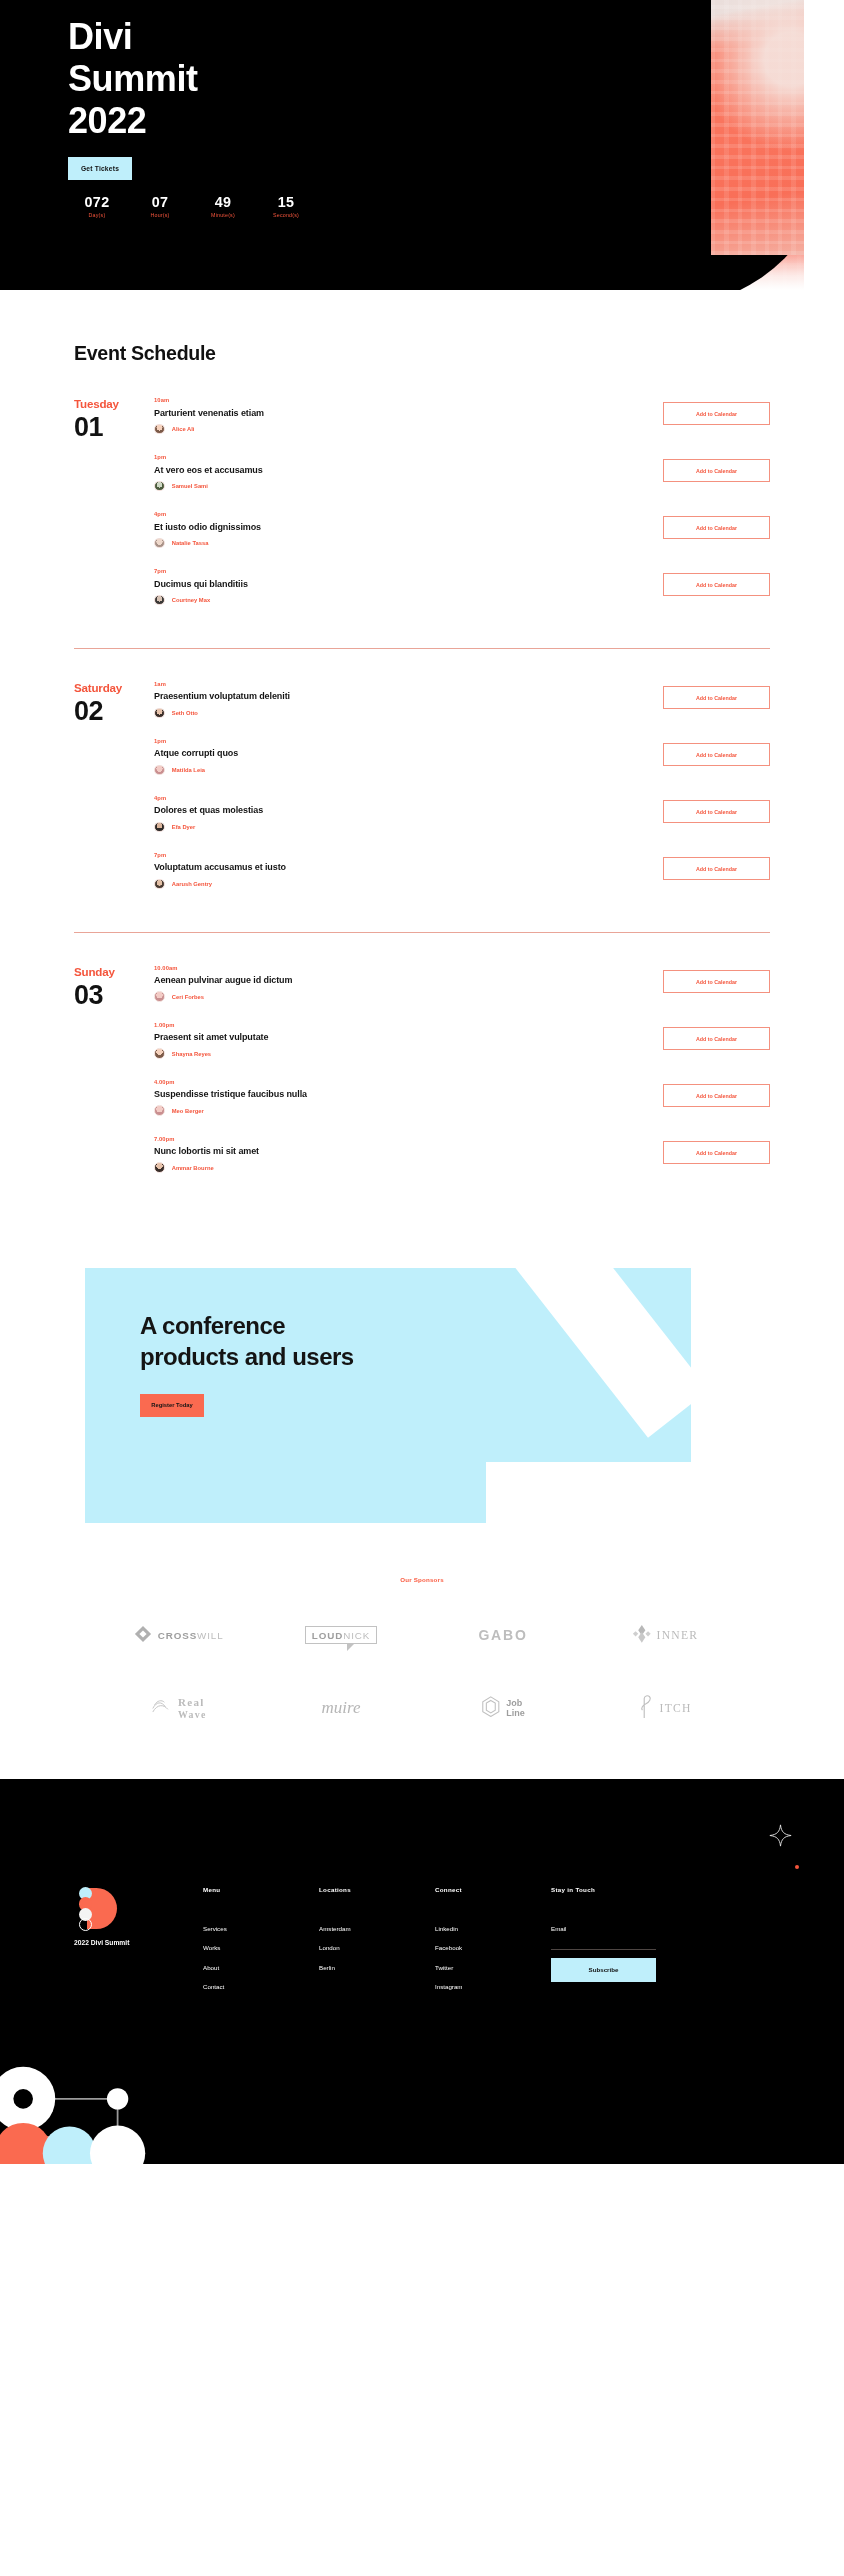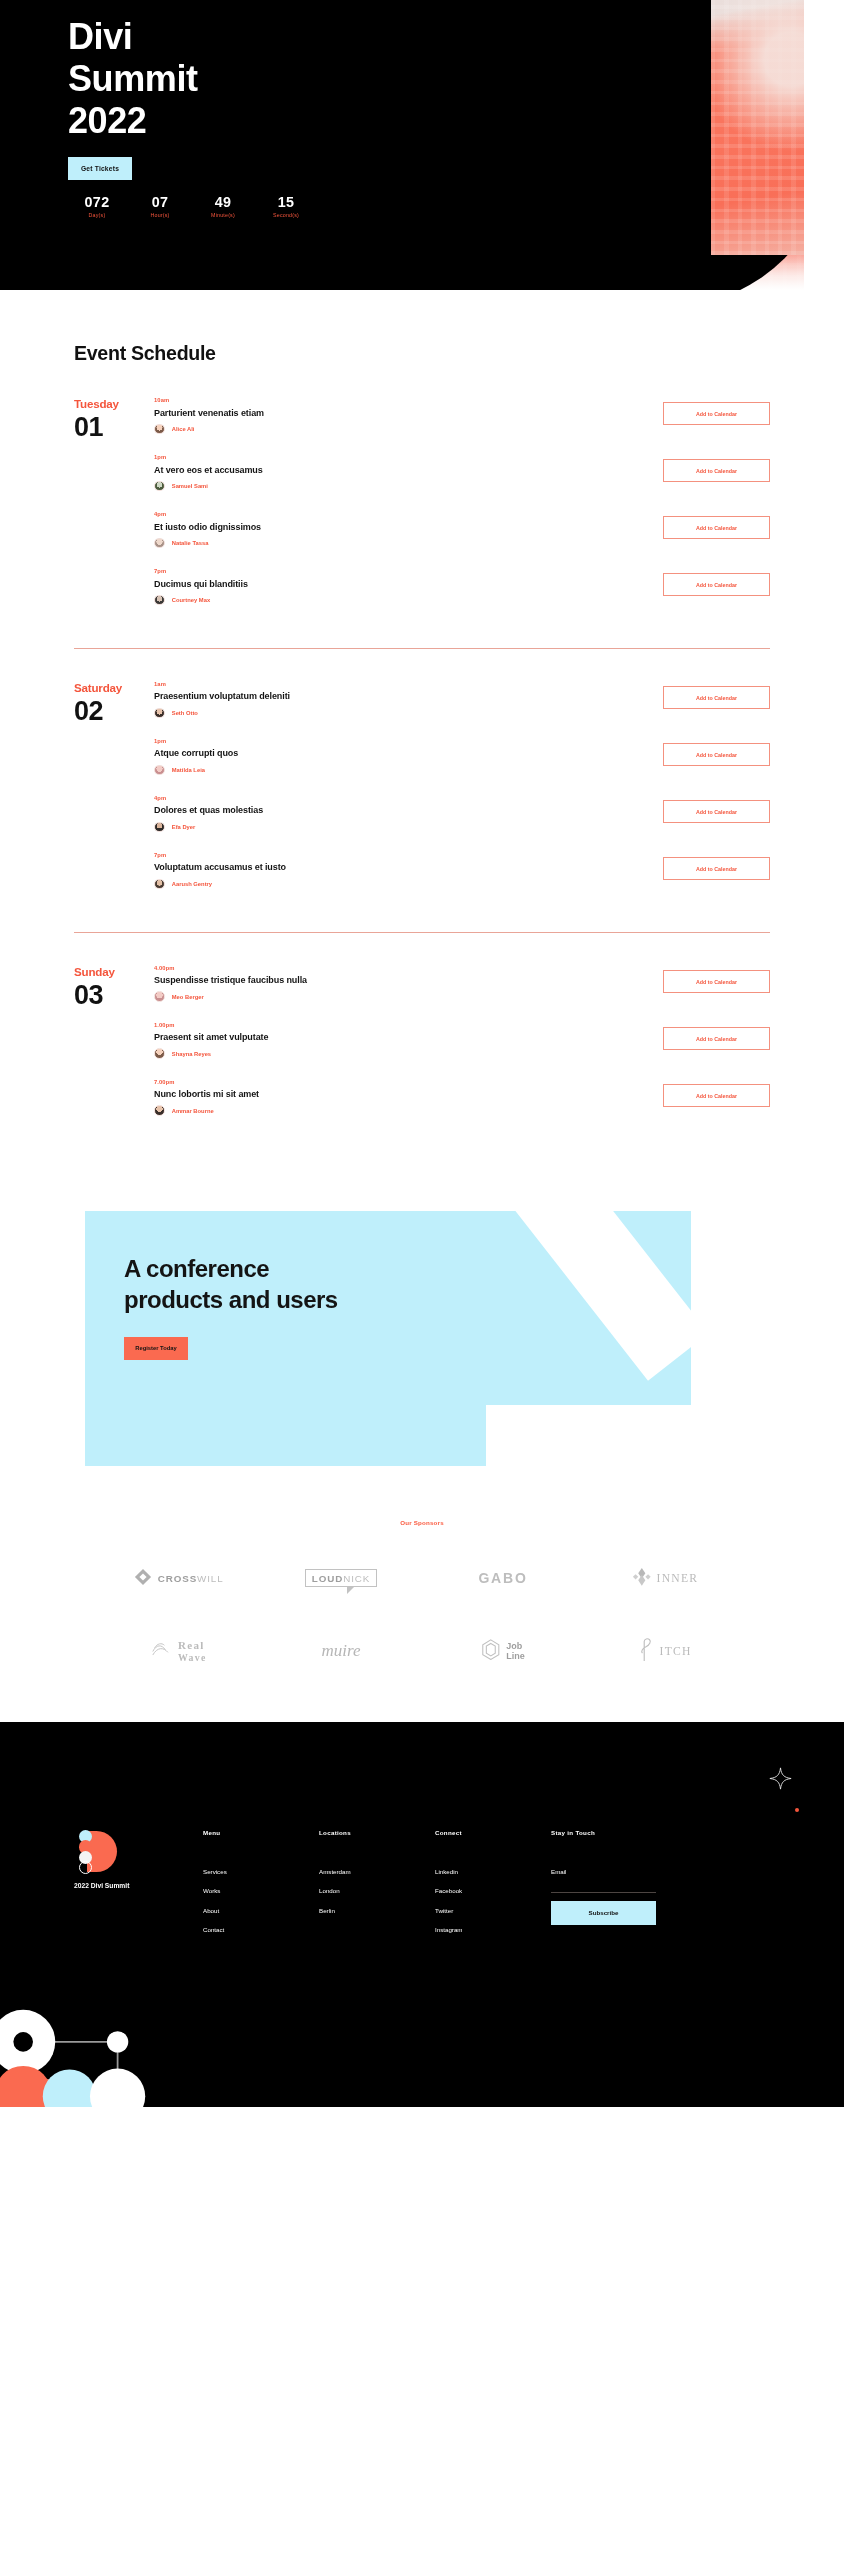--- a/index.html
+++ b/index.html
@@ -121,21 +121,21 @@
   .cta-slash {
     position:absolute; left:499px; top:0; width:677px; height:267px;
     overflow:hidden; pointer-events:none;
   }
   .cta-slash i {
     position:absolute; left:-32px; top:-62px;
     width:77px; height:294px; background:#fff;
     transform:rotate(-38deg); transform-origin:top left;
   }
   .cta-slash i.b { left:192px; top:-27px; width:125px; height:294px; transform:none; }
-  .cta-inner { position:absolute; left:124px; top:43px; z-index:6; }
+  .cta-inner { position:absolute; left:140px; top:43px; z-index:6; }
   .cta-h {
     font-size:24px; font-weight:700; color:#141414; line-height:1.28;
     letter-spacing:-0.5px;
   }
   .btn-register {
     margin-top:21.4px; width:64px; height:23px;
     background:#fa6a50; color:#141414; border:none;
     font-size:5.8px; font-weight:700; cursor:pointer;
     font-family:"Liberation Sans", sans-serif;
   }
@@ -379,40 +379,51 @@
 
   <div class="day-divider"></div>
 
   <div class="day-block">
     <div class="day-left">
       <div class="day-name">Sunday</div>
       <div class="day-num">03</div>
     </div>
     <div class="day-right">
 
+      <div class="sess-row">
+        <div class="sess-main">
+          <div class="sess-time">10.00am</div>
+          <div class="sess-title">Aenean pulvinar augue id dictum</div>
+          <div class="sess-speaker">
+            <span class="avatar av5"></span>
+            <span class="speaker-name">Ceri Forbes</span>
+          </div>
+        </div>
+        <button class="btn-cal">Add to Calendar</button>
+      </div>
+
+      <div class="sess-row">
+        <div class="sess-main">
+          <div class="sess-time">1.00pm</div>
+          <div class="sess-title">Praesent sit amet vulputate</div>
+          <div class="sess-speaker">
+            <span class="avatar av0"></span>
+            <span class="speaker-name">Shayna Reyes</span>
+          </div>
+        </div>
+        <button class="btn-cal">Add to Calendar</button>
+      </div>
 
       <div class="sess-row">
         <div class="sess-main">
           <div class="sess-time">4.00pm</div>
           <div class="sess-title">Suspendisse tristique faucibus nulla</div>
           <div class="sess-speaker">
             <span class="avatar av5"></span>
             <span class="speaker-name">Meo Berger</span>
-          </div>
-        </div>
-        <button class="btn-cal">Add to Calendar</button>
-      </div>
-
-      <div class="sess-row">
-        <div class="sess-main">
-          <div class="sess-time">1.00pm</div>
-          <div class="sess-title">Praesent sit amet vulputate</div>
-          <div class="sess-speaker">
-            <span class="avatar av0"></span>
-            <span class="speaker-name">Shayna Reyes</span>
           </div>
         </div>
         <button class="btn-cal">Add to Calendar</button>
       </div>
 
       <div class="sess-row">
         <div class="sess-main">
           <div class="sess-time">7.00pm</div>
           <div class="sess-title">Nunc lobortis mi sit amet</div>
           <div class="sess-speaker">

